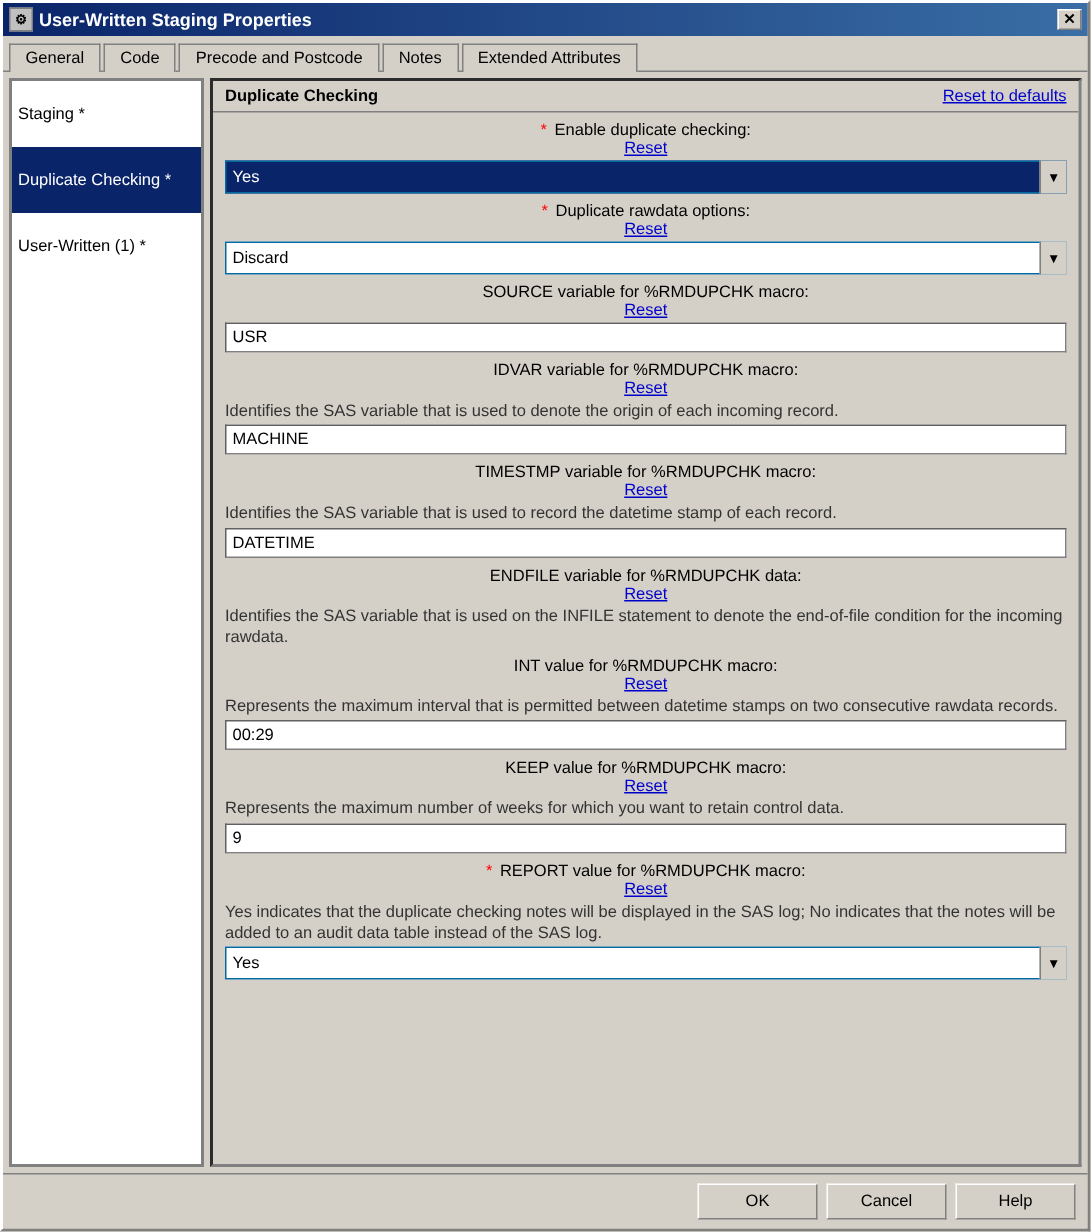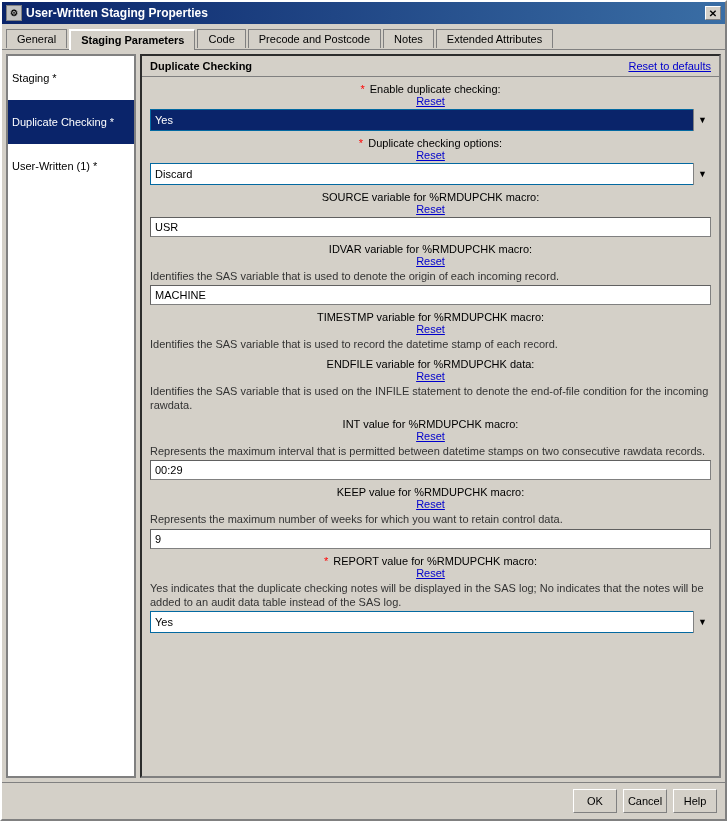--- a/index.html
+++ b/index.html
@@ -262,21 +262,21 @@
       justify-content: flex-end;
       align-items: center;
       padding: 6px 8px;
       background: #d4d0c8;
       border-top: 1px solid #808080;
       gap: 6px;
       flex-shrink: 0;
     }
 
     .footer-btn {
-      width: 44px;
+      width: 80px;
       height: 24px;
       background: #d4d0c8;
       border: 1px solid #808080;
       border-top: 1px solid #ffffff;
       border-left: 1px solid #ffffff;
       font-size: 11px;
       cursor: pointer;
       font-family: inherit;
     }
   </style>
@@ -287,23 +287,20 @@
 
   <div class="title-bar">
     <div class="title-bar-icon">⚙</div>
     <span>User-Written Staging Properties</span>
     <div class="title-bar-close">✕</div>
   </div>
 
   <div class="tabs-row">
     <div class="tab">
       <span>General</span>
-    </div>
-    <div class="tab active">
-      <span>Staging Parameters</span>
     </div>
     <div class="tab">
       <span>Code</span>
     </div>
     <div class="tab">
       <span>Precode and Postcode</span>
     </div>
     <div class="tab">
       <span>Notes</span>
     </div>
@@ -349,21 +346,21 @@
               <option>No</option>
             </select>
             <div class="dropdown-arrow">▼</div>
           </div>
         </div>
 
         <div class="field-group">
           <div class="field-label-row">
             <span class="field-label">
               <span class="required">*</span>
-              <span>Duplicate checking options:</span>
+              <span>Duplicate rawdata options:</span>
             </span>
             <button class="reset-link">Reset</button>
           </div>
           <div class="dropdown-wrapper">
             <select class="dropdown-select white-bg">
               <option>Discard</option>
               <option>Mark</option>
             </select>
             <div class="dropdown-arrow">▼</div>
           </div>
@@ -385,20 +382,21 @@
           <span class="field-desc">Identifies the SAS variable that is used to denote the origin of each incoming record.</span>
           <input type="text" class="text-input" value="MACHINE" style="">
         </div>
 
         <div class="field-group">
           <div class="field-label-row">
             <span class="field-label">TIMESTMP variable for %RMDUPCHK macro:</span>
             <button class="reset-link">Reset</button>
           </div>
           <span class="field-desc">Identifies the SAS variable that is used to record the datetime stamp of each record.</span>
+          <input type="text" class="text-input" value="DATETIME" style="">
         </div>
 
         <div class="field-group">
           <div class="field-label-row">
             <span class="field-label">ENDFILE variable for %RMDUPCHK data:</span>
             <button class="reset-link">Reset</button>
           </div>
           <span class="field-desc">Identifies the SAS variable that is used on the INFILE statement to denote the end-of-file condition for the incoming rawdata.</span>
         </div>
 

